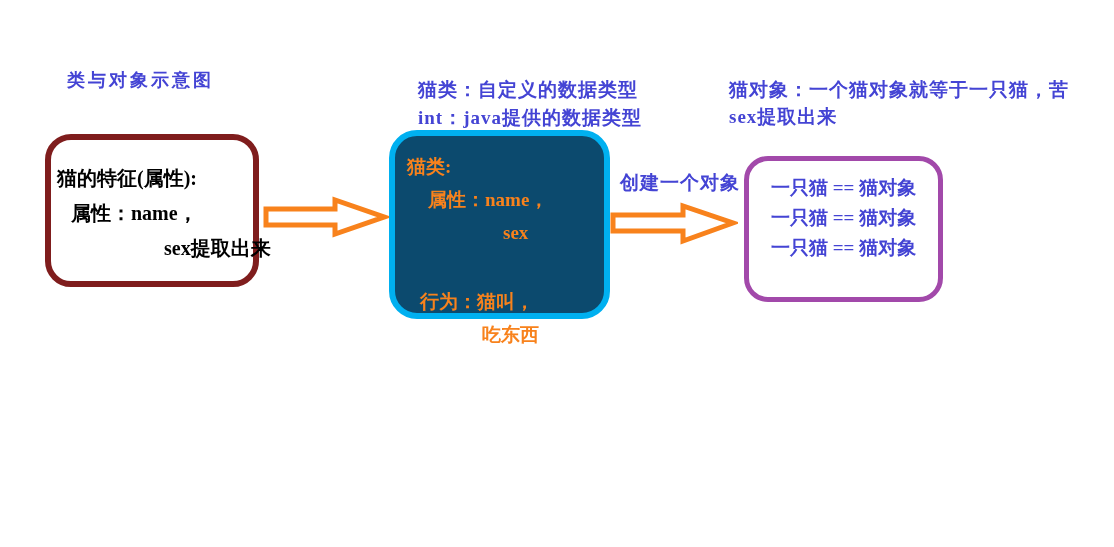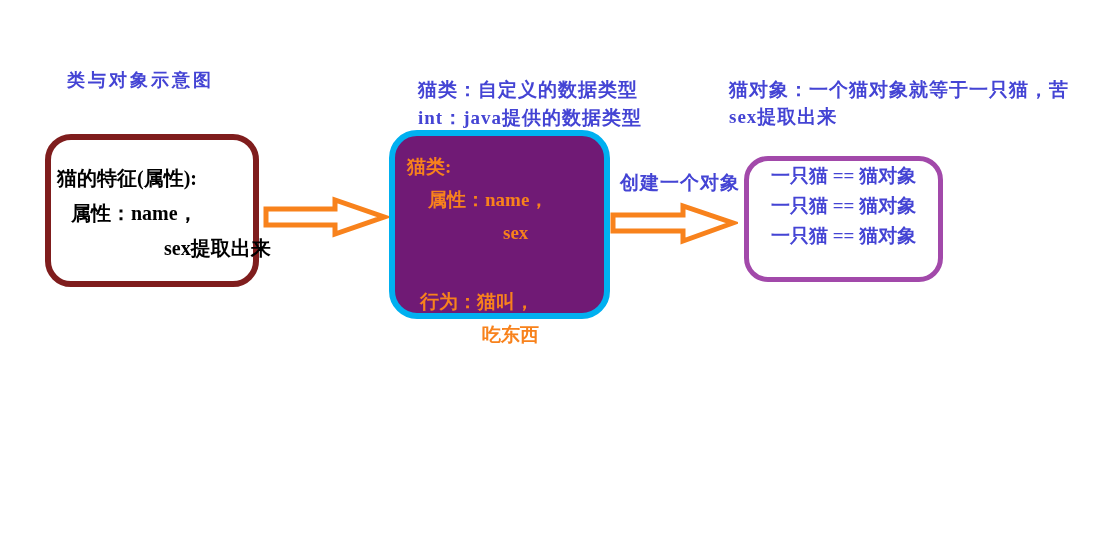--- a/index.html
+++ b/index.html
@@ -53,36 +53,37 @@
   }
 
   
   .class-box {
     left: 389px; top: 130px;
     width: 221px; height: 189px;
     box-sizing: border-box;
     border: 6px solid #00b0f0;
     border-radius: 28px;
     padding-top: 14px;
-    background: #701a75;
+    background: #0c4a6e;
   }
   .class-box .line {
     color: #f8821c;
     font-size: 19px;
     line-height: 33px;
     white-space: nowrap;
   }
 
   
   .object-box {
     left: 744px; top: 156px;
-    width: 199px; height: 126px;
+    width: 199px; height: 146px;
     box-sizing: border-box;
     border: 5px solid #a249aa;
     border-radius: 24px;
+    padding-top: 12px;
     background: #ffffff;
   }
   .object-box .line {
     color: #4444d4;
     font-size: 19px;
     line-height: 30px;
     padding-left: 22px;
     white-space: nowrap;
   }
 

